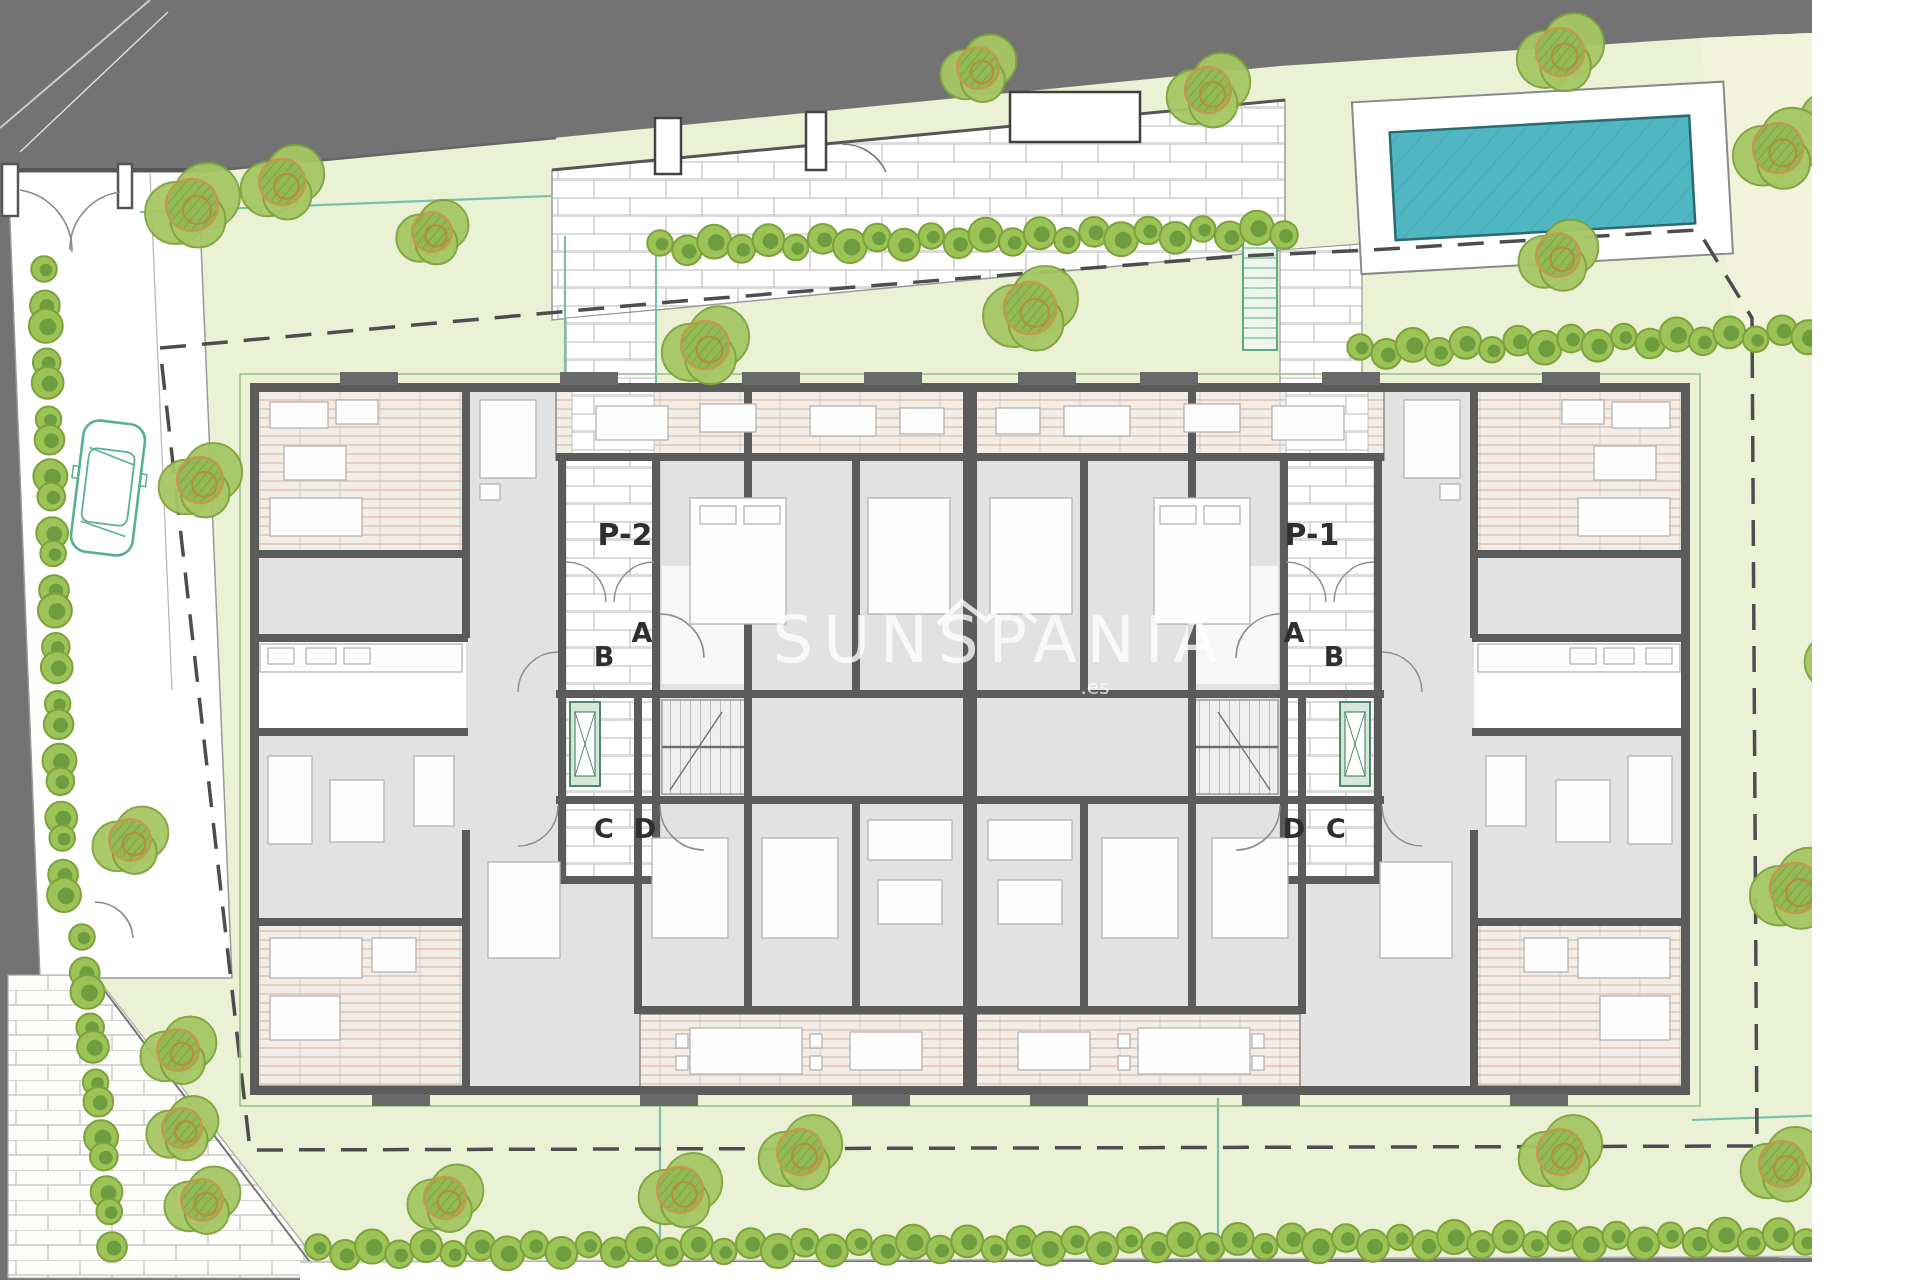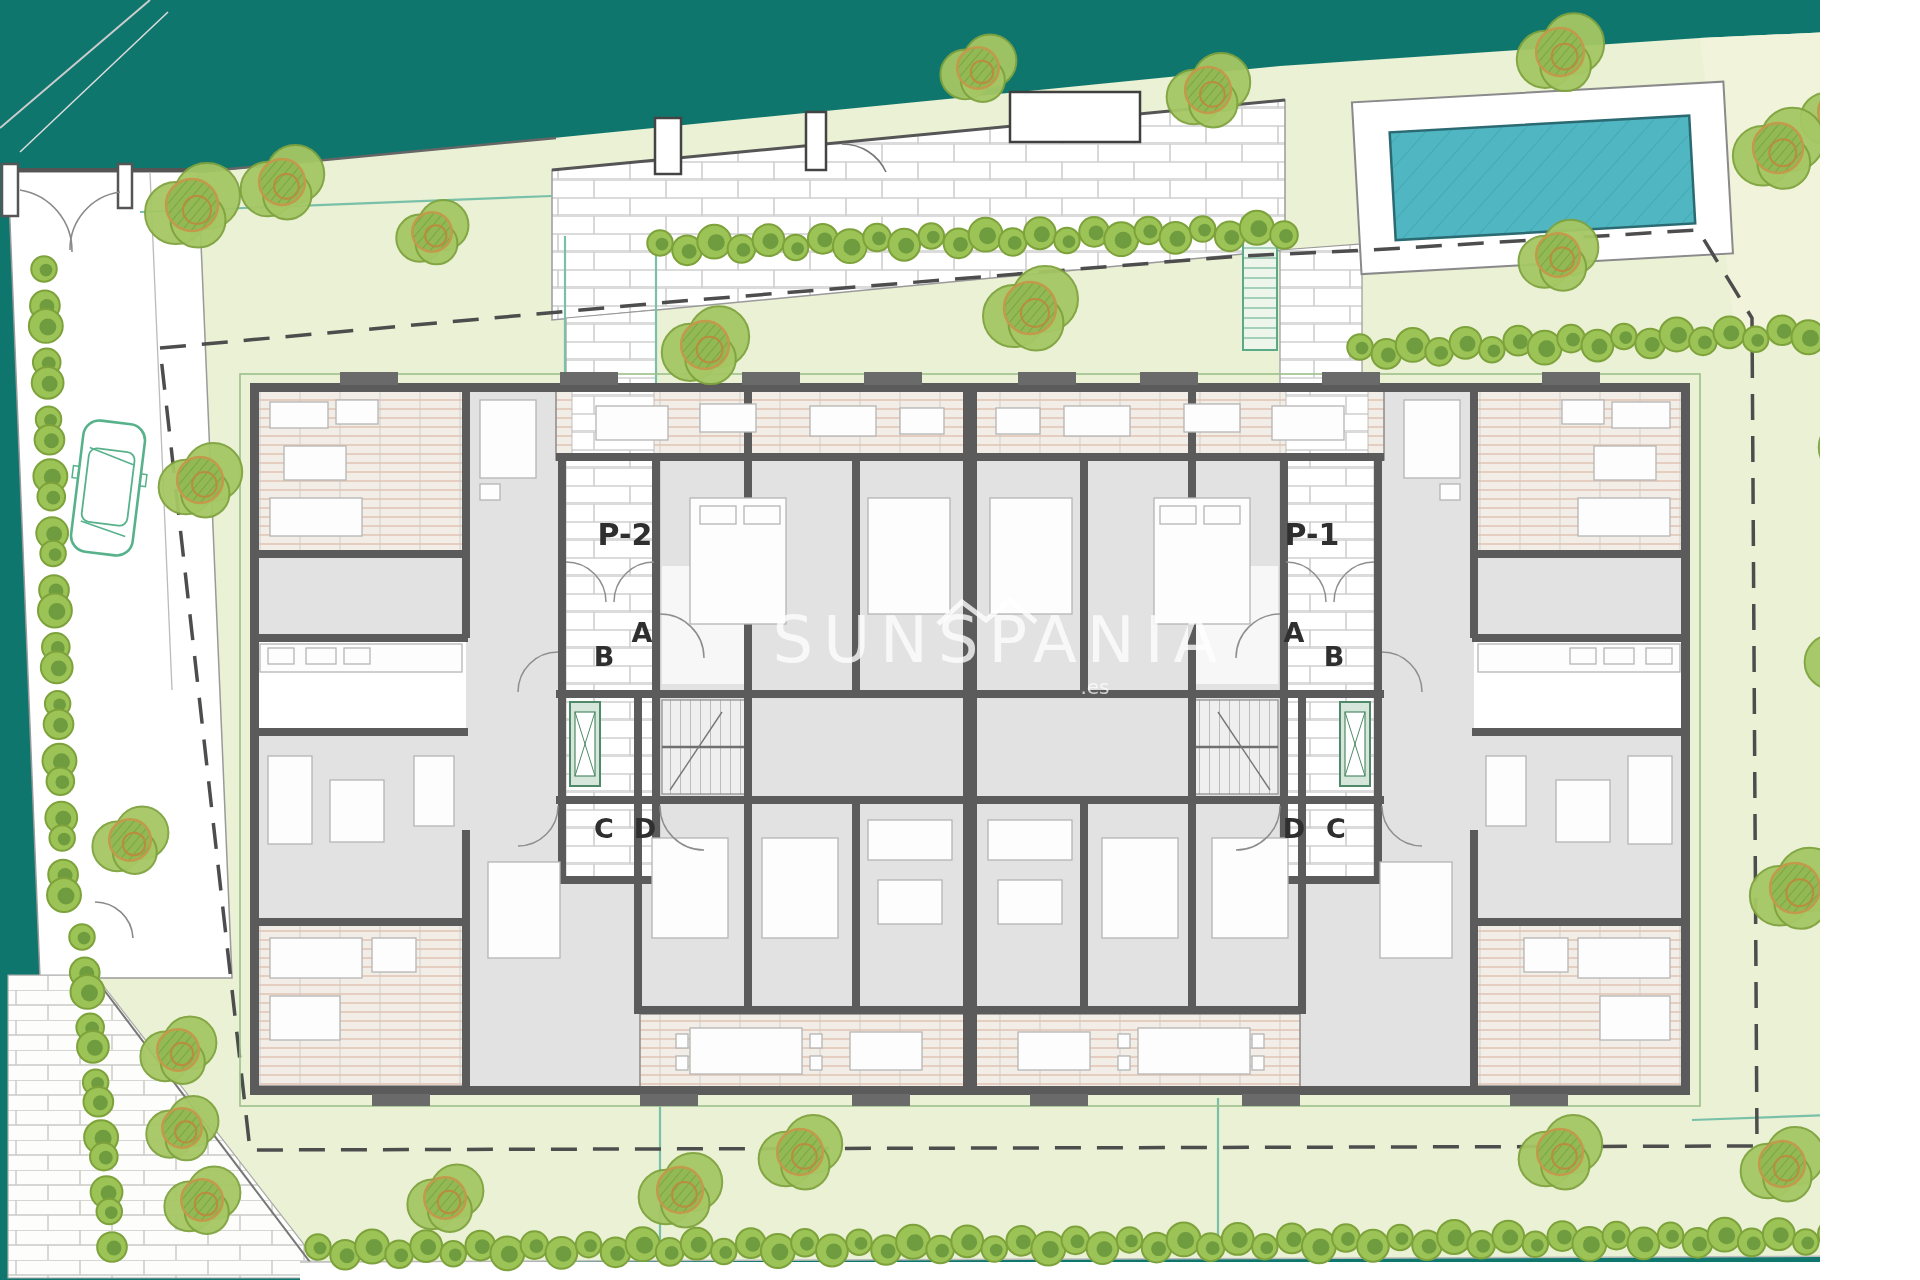--- a/index.html
+++ b/index.html
@@ -1,17 +1,17 @@
 <!DOCTYPE html>
 <html><head>
 <meta charset="utf-8">
 <style>
   html,body{margin:0;padding:0;background:#fff;}
-  #stage{position:relative;width:1812px;height:1280px;background:#0f766e;overflow:hidden;
-         font-family:"DejaVu Sans","Liberation Sans",sans-serif;padding-left:8px;}
+  #stage{position:relative;width:1812px;height:1280px;background:#737373;overflow:hidden;
+         font-family:"DejaVu Sans","Liberation Sans",sans-serif;}
   svg{position:absolute;left:0;top:0;}
   text{font-family:"DejaVu Sans","Liberation Sans",sans-serif;}
 </style>
 </head>
 <body>
 
 <div id="stage">
 <svg id="plan" width="1920" height="1280" viewBox="0 0 1920 1280">
   <defs>
 

